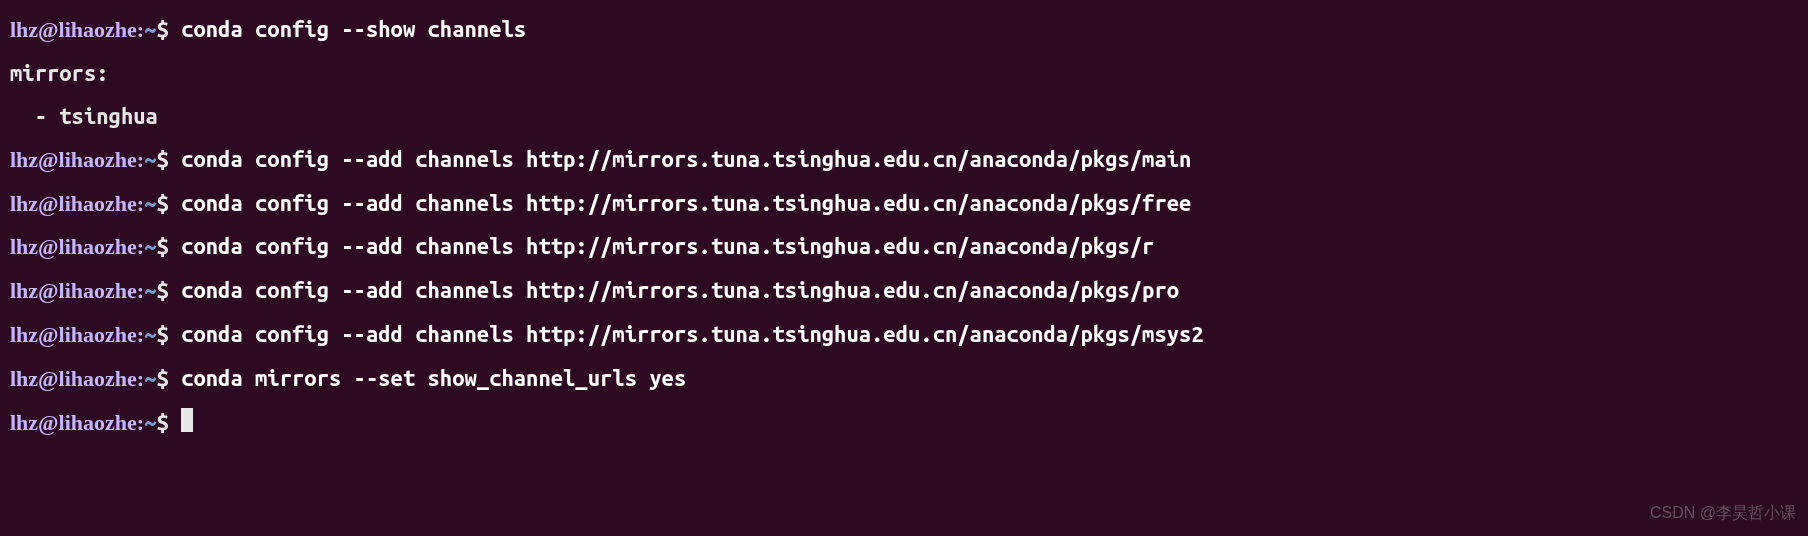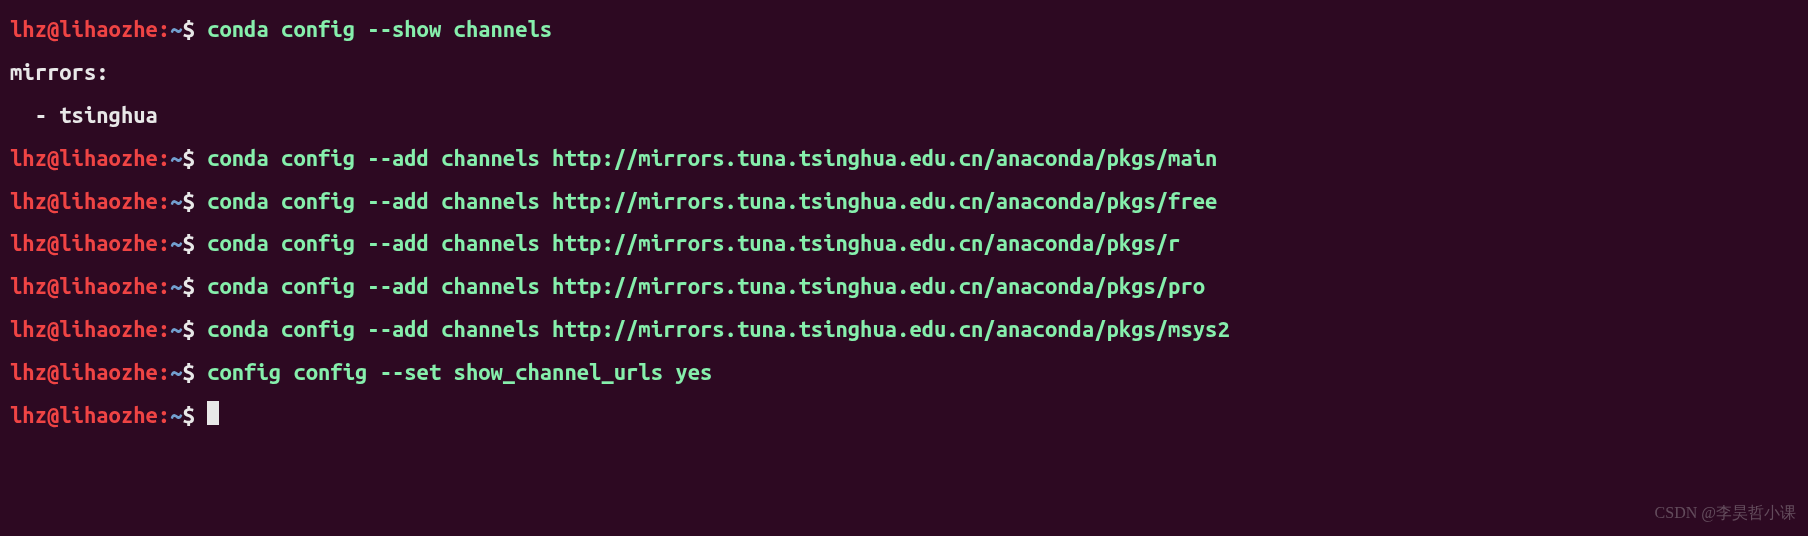--- a/index.html
+++ b/index.html
@@ -17,61 +17,62 @@
       width: 1808px;
       height: 536px;
       overflow: hidden;
       position: relative;
       font-weight: bold;
     }
     .terminal-line {
       white-space: pre;
     }
     .prompt-user {
-      color: #ef4444;
+      color: #c4b5fd;
       font-weight: bold;
+      font-family: Liberation Serif, serif;
     }
     .prompt-path {
       color: #729fcf;
       font-weight: bold;
     }
     .prompt-dollar {
       color: #e8e8e8;
     }
     .command {
-      color: #86efac;
+      color: #ffffff;
     }
     .output {
       color: #e8e8e8;
     }
     .cursor {
       display: inline-block;
       width: 12px;
       height: 24px;
       background-color: #e8e8e8;
       vertical-align: text-bottom;
       margin-bottom: 2px;
     }
     .watermark {
       position: absolute;
       bottom: 8px;
       right: 12px;
       color: rgba(200, 200, 200, 0.35);
       font-size: 16px;
-      font-family: Liberation Serif, serif;
+      font-family: Liberation Sans, sans-serif;
       font-weight: normal;
     }
   </style>
 </head>
 <body>
 
 <div class="terminal-line"><span class="prompt-user">lhz@lihaozhe</span><span class="prompt-user">:</span><span class="prompt-path">~</span><span class="prompt-dollar">$</span><span class="command"> </span><span class="command">conda config --show channels</span></div>
 <div class="terminal-line"><span class="output">mirrors:</span></div>
 <div class="terminal-line"><span class="output">  - tsinghua</span></div>
 <div class="terminal-line"><span class="prompt-user">lhz@lihaozhe</span><span class="prompt-user">:</span><span class="prompt-path">~</span><span class="prompt-dollar">$</span><span class="command"> </span><span class="command">conda config --add channels http://mirrors.tuna.tsinghua.edu.cn/anaconda/pkgs/main</span></div>
 <div class="terminal-line"><span class="prompt-user">lhz@lihaozhe</span><span class="prompt-user">:</span><span class="prompt-path">~</span><span class="prompt-dollar">$</span><span class="command"> </span><span class="command">conda config --add channels http://mirrors.tuna.tsinghua.edu.cn/anaconda/pkgs/free</span></div>
 <div class="terminal-line"><span class="prompt-user">lhz@lihaozhe</span><span class="prompt-user">:</span><span class="prompt-path">~</span><span class="prompt-dollar">$</span><span class="command"> </span><span class="command">conda config --add channels http://mirrors.tuna.tsinghua.edu.cn/anaconda/pkgs/r</span></div>
 <div class="terminal-line"><span class="prompt-user">lhz@lihaozhe</span><span class="prompt-user">:</span><span class="prompt-path">~</span><span class="prompt-dollar">$</span><span class="command"> </span><span class="command">conda config --add channels http://mirrors.tuna.tsinghua.edu.cn/anaconda/pkgs/pro</span></div>
 <div class="terminal-line"><span class="prompt-user">lhz@lihaozhe</span><span class="prompt-user">:</span><span class="prompt-path">~</span><span class="prompt-dollar">$</span><span class="command"> </span><span class="command">conda config --add channels http://mirrors.tuna.tsinghua.edu.cn/anaconda/pkgs/msys2</span></div>
-<div class="terminal-line"><span class="prompt-user">lhz@lihaozhe</span><span class="prompt-user">:</span><span class="prompt-path">~</span><span class="prompt-dollar">$</span><span class="command"> </span><span class="command">config config --set show_channel_urls yes</span></div>
+<div class="terminal-line"><span class="prompt-user">lhz@lihaozhe</span><span class="prompt-user">:</span><span class="prompt-path">~</span><span class="prompt-dollar">$</span><span class="command"> </span><span class="command">conda mirrors --set show_channel_urls yes</span></div>
 <div class="terminal-line"><span class="prompt-user">lhz@lihaozhe</span><span class="prompt-user">:</span><span class="prompt-path">~</span><span class="prompt-dollar">$</span><span class="command"> </span><span class="cursor"></span></div>
 
 <div class="watermark">CSDN @李昊哲小课</div>
 
 </body></html>

